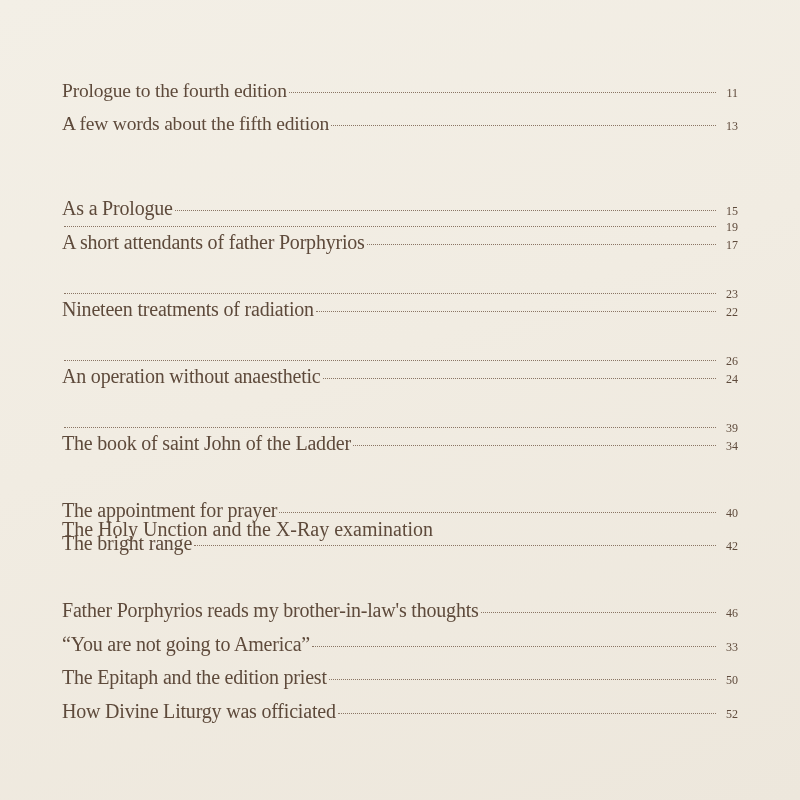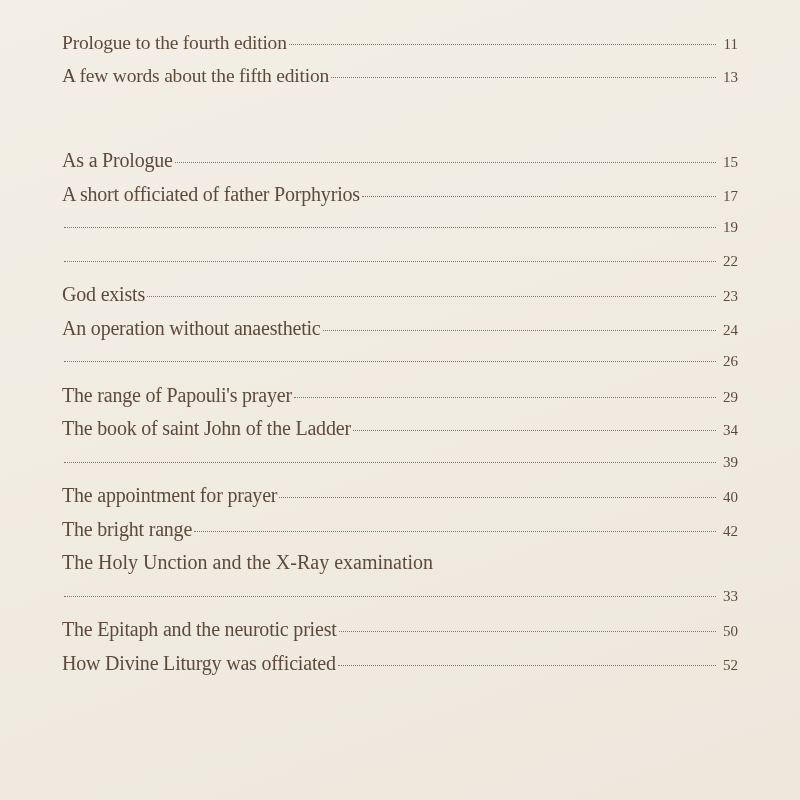--- a/index.html
+++ b/index.html
@@ -39,31 +39,32 @@
       flex-wrap: wrap;
     }
     .group-a .toc-entry {
       height: 33px;
       line-height: 33px;
       font-size: 19.5px;
     }
     .toc-title {
       flex: 0 0 auto;
       letter-spacing: -0.2px;
+      margin-top: 48px;
     }
     .toc-leader {
       flex: 1 1 auto;
       margin: 0 2px;
       border-bottom: 1.5px dotted #8a7564;
       transform: translateY(-4px);
       min-width: 20px;
     }
     .toc-page {
       flex: 0 0 auto;
-      font-size: 15px;
+      font-size: 12px;
       min-width: 20px;
       text-align: right;
     }
     .two-line-first {
       display: block;
       width: 100%;
       height: 33.5px;
       line-height: 33.5px;
     }
     .two-line-second {
@@ -95,50 +96,45 @@
     </div>
   </div>
 
   <div class="toc-group group-b">
     <div class="toc-entry">
       <span class="toc-title">As a Prologue</span>
       <span class="toc-leader"></span>
       <span class="toc-page">15</span>
     </div>
     <div class="toc-entry">
-      <span class="toc-title">A short officiated of father Porphyrios</span>
+      <span class="toc-title">A short attendants of father Porphyrios</span>
       <span class="toc-leader"></span>
       <span class="toc-page">17</span>
     </div>
     <div class="toc-entry">
       <span class="toc-leader"></span>
       <span class="toc-page">19</span>
     </div>
     <div class="toc-entry">
+      <span class="toc-title">Nineteen treatments of radiation</span>
       <span class="toc-leader"></span>
       <span class="toc-page">22</span>
     </div>
     <div class="toc-entry">
-      <span class="toc-title">God exists</span>
       <span class="toc-leader"></span>
       <span class="toc-page">23</span>
     </div>
     <div class="toc-entry">
       <span class="toc-title">An operation without anaesthetic</span>
       <span class="toc-leader"></span>
       <span class="toc-page">24</span>
     </div>
     <div class="toc-entry">
       <span class="toc-leader"></span>
       <span class="toc-page">26</span>
-    </div>
-    <div class="toc-entry">
-      <span class="toc-title">The range of Papouli's prayer</span>
-      <span class="toc-leader"></span>
-      <span class="toc-page">29</span>
     </div>
     <div class="toc-entry">
       <span class="toc-title">The book of saint John of the Ladder</span>
       <span class="toc-leader"></span>
       <span class="toc-page">34</span>
     </div>
     <div class="toc-entry">
       <span class="toc-leader"></span>
       <span class="toc-page">39</span>
     </div>
@@ -149,25 +145,31 @@
     </div>
     <div class="toc-entry">
       <span class="toc-title">The bright range</span>
       <span class="toc-leader"></span>
       <span class="toc-page">42</span>
     </div>
     <div class="toc-entry tall">
       <span class="two-line-first">The Holy Unction and the X-Ray examination</span>
     </div>
     <div class="toc-entry">
+      <span class="toc-title">Father Porphyrios reads my brother-in-law's thoughts</span>
+      <span class="toc-leader"></span>
+      <span class="toc-page">46</span>
+    </div>
+    <div class="toc-entry">
+      <span class="toc-title">“You are not going to America”</span>
       <span class="toc-leader"></span>
       <span class="toc-page">33</span>
     </div>
     <div class="toc-entry">
-      <span class="toc-title">The Epitaph and the neurotic priest</span>
+      <span class="toc-title">The Epitaph and the edition priest</span>
       <span class="toc-leader"></span>
       <span class="toc-page">50</span>
     </div>
     <div class="toc-entry">
       <span class="toc-title">How Divine Liturgy was officiated</span>
       <span class="toc-leader"></span>
       <span class="toc-page">52</span>
     </div>
   </div>
 

